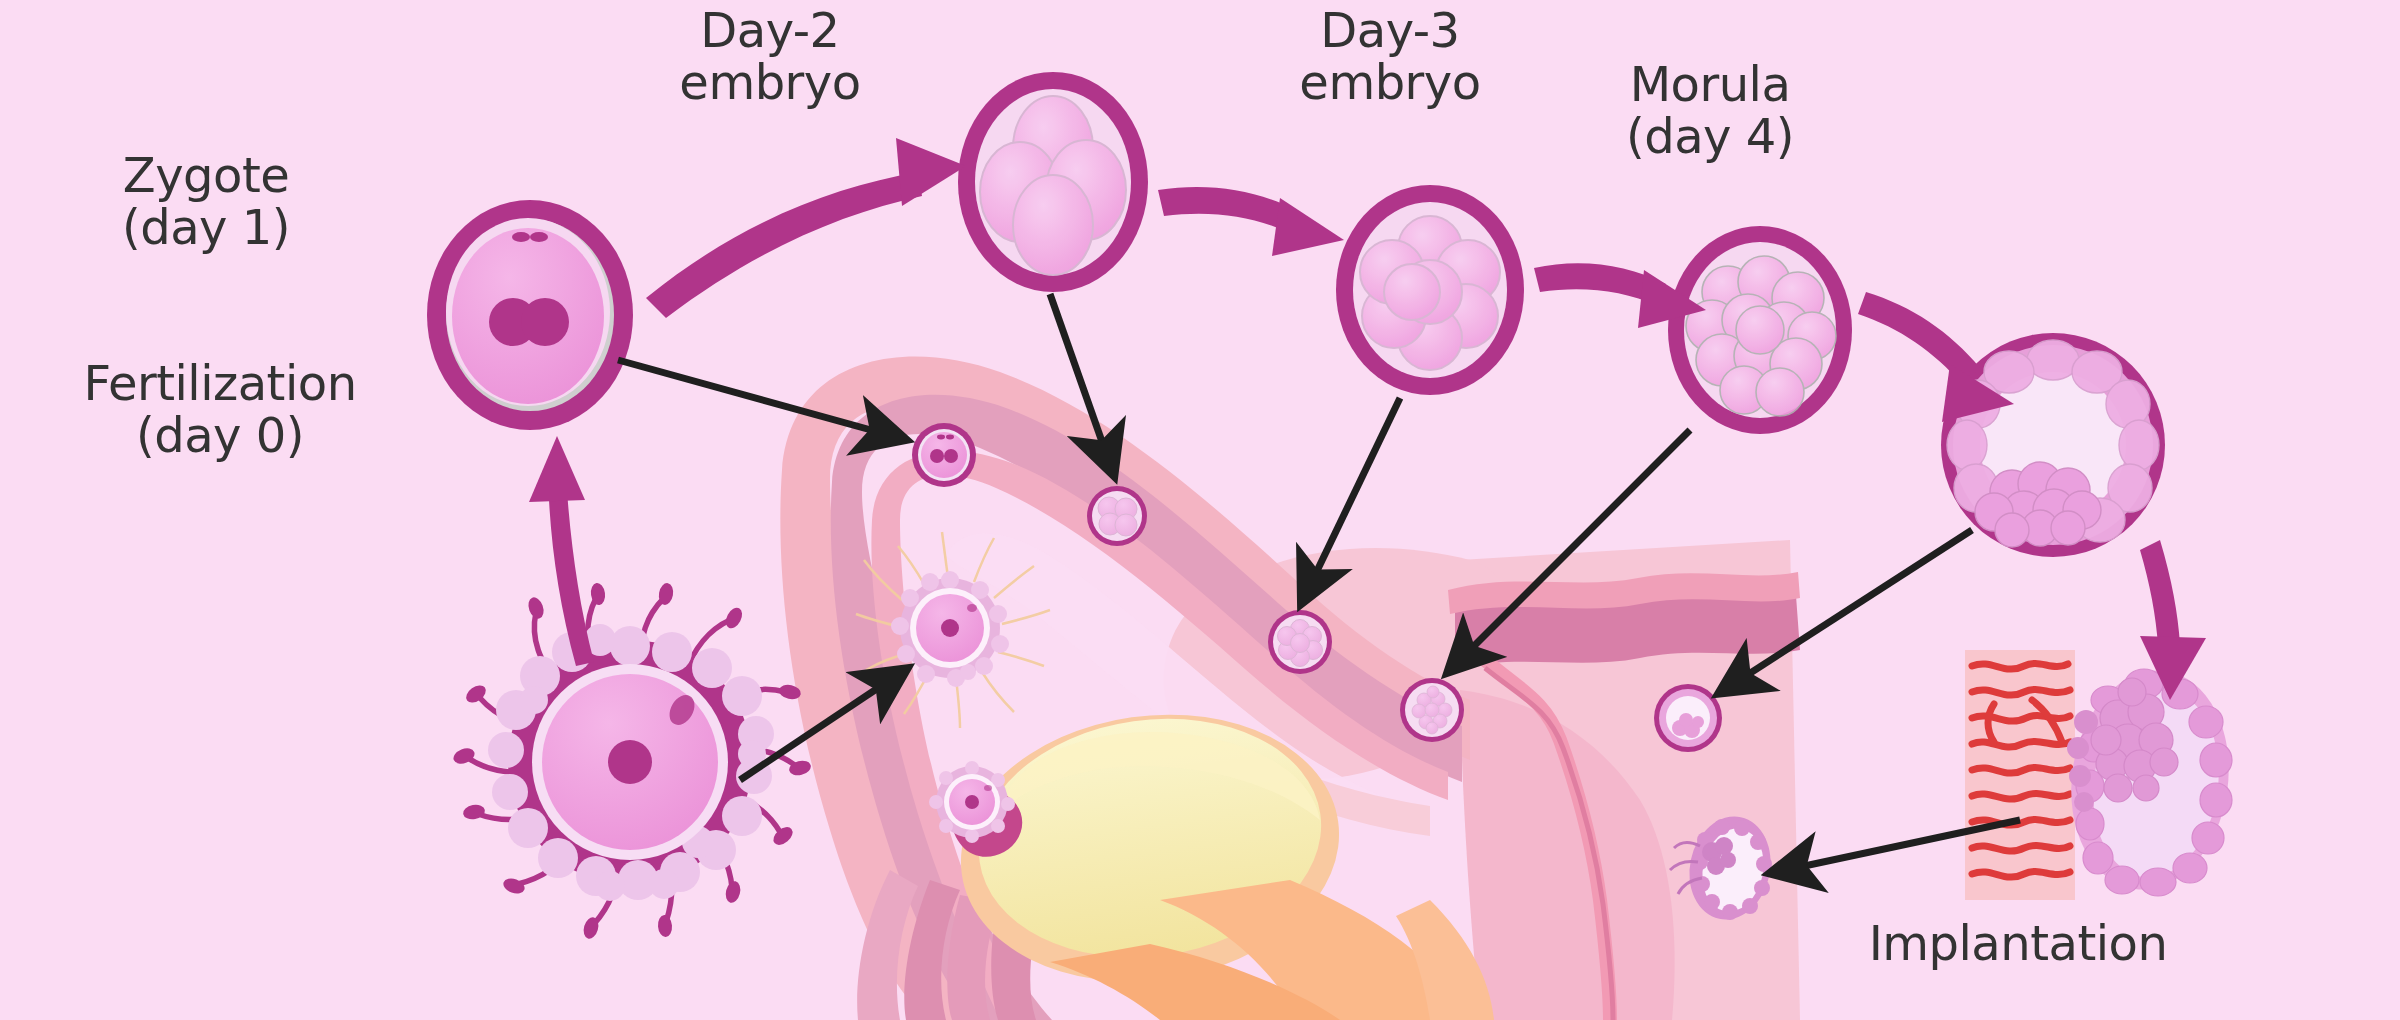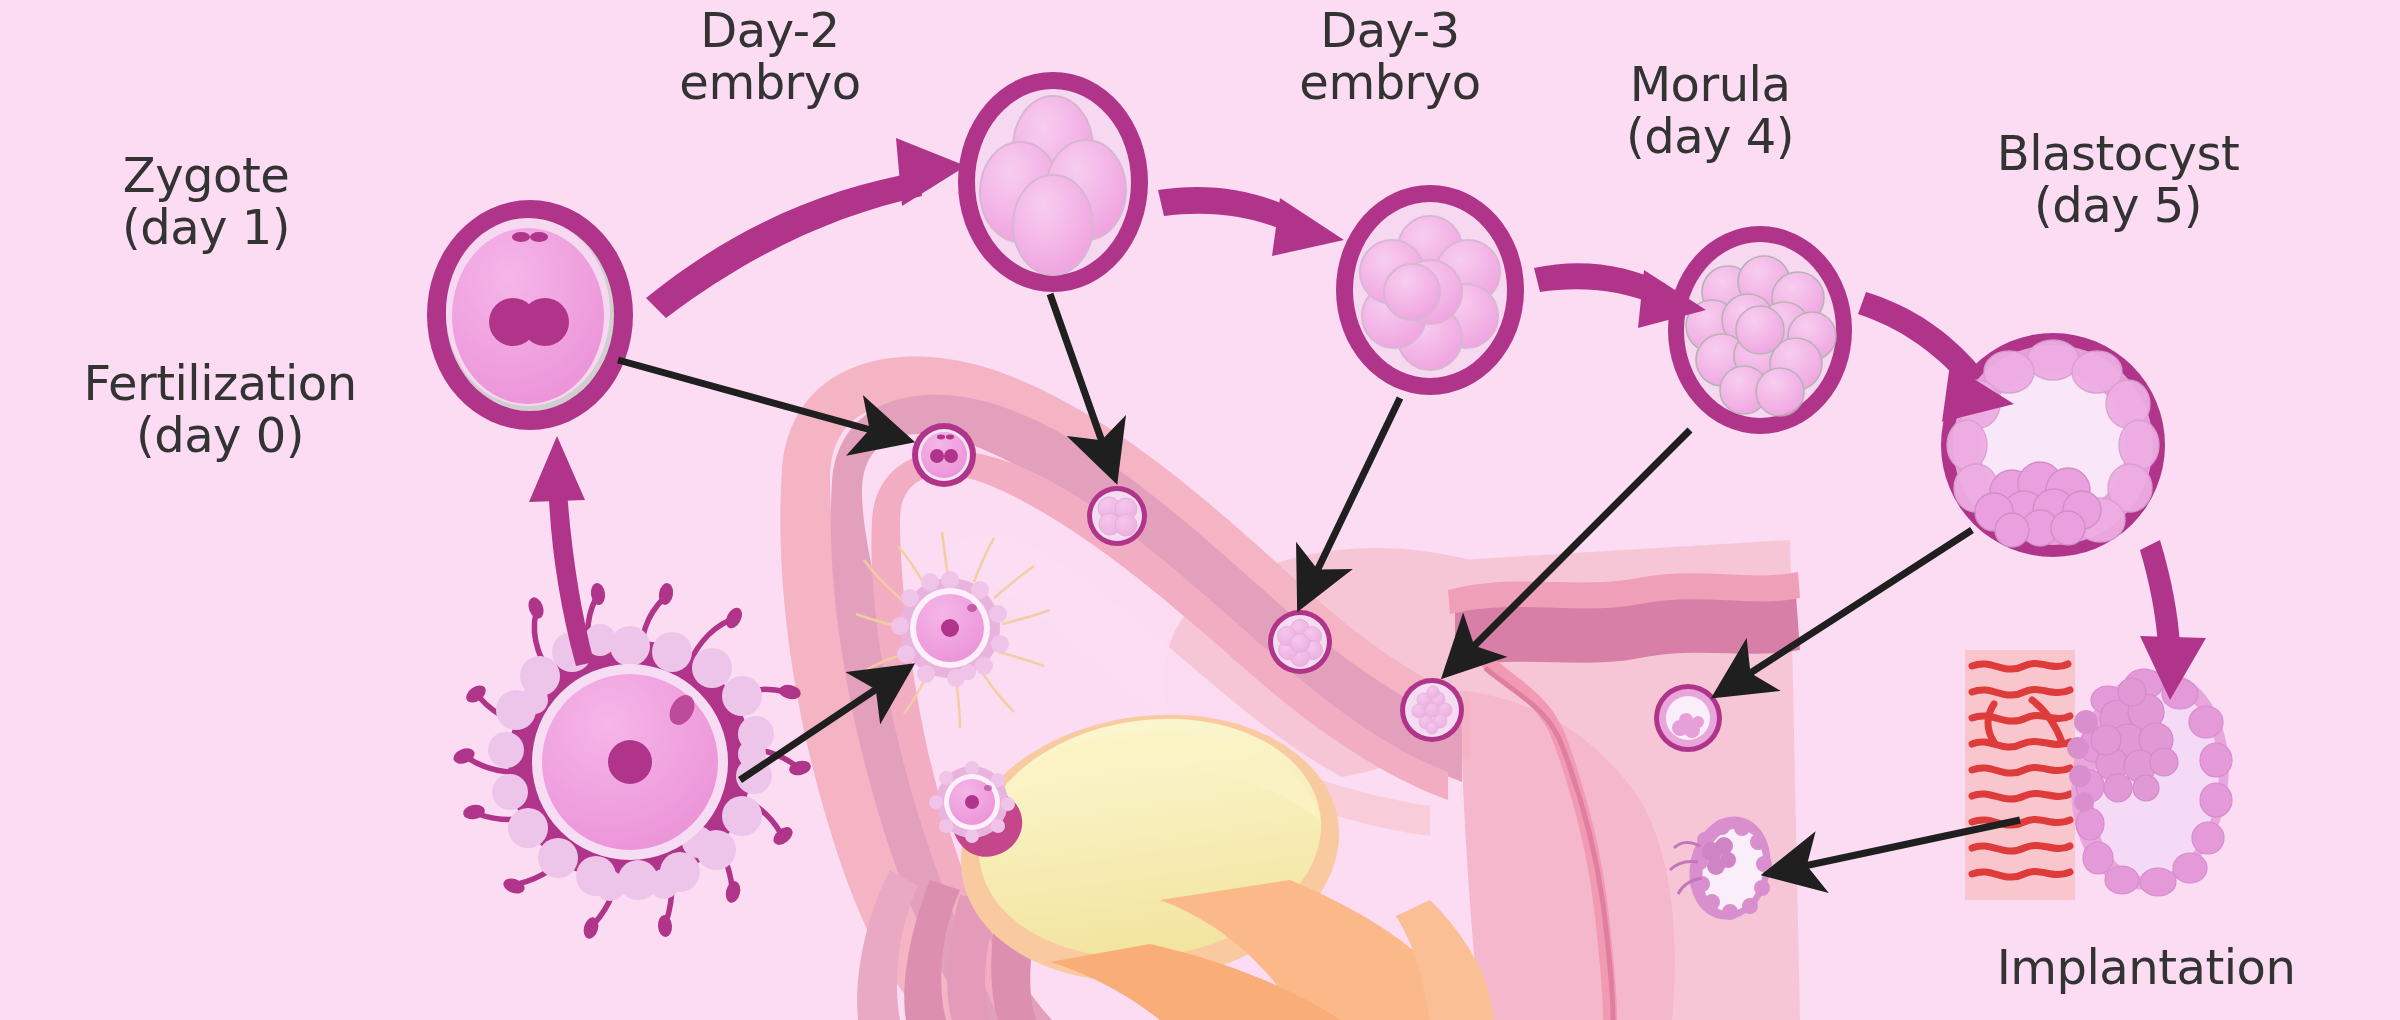--- a/index.html
+++ b/index.html
@@ -512,21 +512,19 @@
 
 <div class="lbl" style="left:620px;top:5px;width:300px;">Day-2
 embryo</div>
 
 <div class="lbl" style="left:1240px;top:5px;width:300px;">Day-3
 embryo</div>
 
 <div class="lbl" style="left:1560px;top:14px;width:300px;margin-top:45px;">Morula
 (day 4)</div>
 
-<div class="lbl" style="left:1948px;top:128px;width:340px;">Blastocyst
-(day 5)</div>
 
 <div class="lbl" style="left:10px;top:358px;width:420px;">Fertilization
 (day 0)</div>
 
-<div class="lbl" style="left:1916px;top:918px;width:460px;margin-top:24px;">Implantation</div>
+<div class="lbl" style="left:1788px;top:918px;width:460px;">Implantation</div>
 
 </div>
 
 </body></html>

